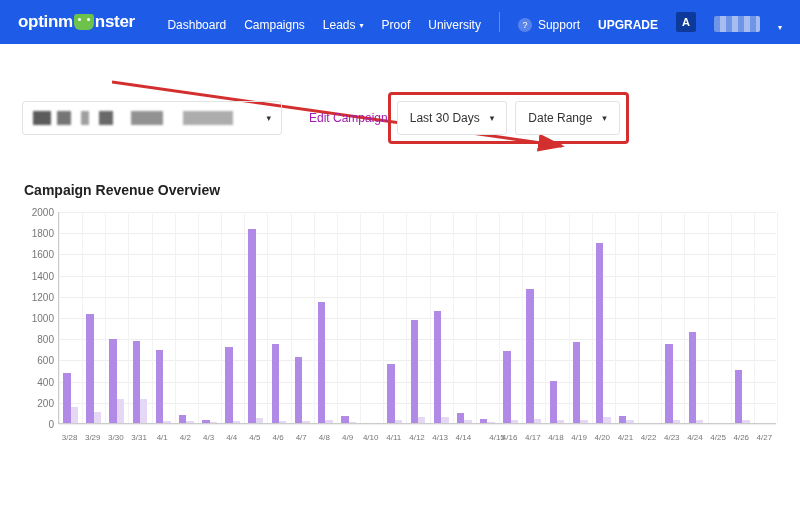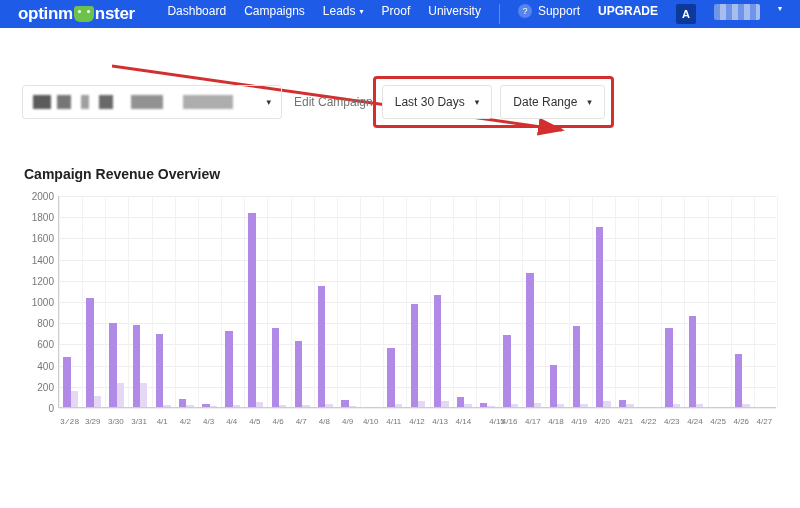--- a/index.html
+++ b/index.html
@@ -1,43 +1,43 @@
 <!DOCTYPE html>
 <html><head>
 <meta charset="utf-8">
 <style>
   * { box-sizing: border-box; margin: 0; padding: 0; }
   html, body { width: 800px; height: 508px; font-family: -apple-system, BlinkMacSystemFont, "Segoe UI", Arial, sans-serif; background: #fff; }
   
-  .topbar { background: #1e5be6; height: 28px; display: flex; align-items: center; padding: 0 18px; color: #fff; }
+  .topbar { background: #1e5be6; height: 44px; display: flex; align-items: center; padding: 0 18px; color: #fff; }
   .logo { display: flex; align-items: center; font-weight: 700; font-size: 17px; letter-spacing: -0.3px; }
   .logo .mons { display: inline-flex; align-items: center; justify-content: center; width: 20px; height: 16px; background: #6cc24a; border-radius: 3px 3px 6px 6px; margin: 0 1px; position: relative; }
   .logo .mons::before, .logo .mons::after { content: ""; position: absolute; width: 3px; height: 3px; background: #fff; border-radius: 50%; top: 4px; }
   .logo .mons::before { left: 4px; }
   .logo .mons::after { right: 4px; }
-  .nav { margin-left: auto; display: flex; align-items: flex-start; gap: 18px; font-size: 12px; }
+  .nav { margin-left: auto; display: flex; align-items: flex-end; gap: 18px; font-size: 12px; }
   .nav a { color: #fff; text-decoration: none; display: flex; align-items: center; gap: 4px; }
   .nav .caret { font-size: 8px; }
   .nav .sep { width: 1px; height: 20px; background: rgba(255,255,255,0.3); }
   .nav .q { width: 14px; height: 14px; border-radius: 50%; background: rgba(255,255,255,0.25); display: inline-flex; align-items: center; justify-content: center; font-size: 9px; margin-right: 2px;}
   .nav .av { width: 20px; height: 20px; background: #0d3a9a; display: inline-flex; align-items: center; justify-content: center; font-size: 11px; font-weight: 600; border-radius: 2px;}
   .nav .userblur { width: 46px; height: 16px; background: repeating-linear-gradient(90deg,#6f95e8 0 6px,#a7bdf0 6px 12px); border-radius: 2px; }
   
   .page { padding: 20px 22px 0 22px; position: relative; }
   .titlerow { display: flex; align-items: center; justify-content: space-between; }
   h1 { font-size: 24px; font-weight: 600; color: #222; }
   .goback { border: 1px solid #ddd; background: #fff; padding: 8px 14px; font-size: 13px; font-weight: 600; color: #333; border-radius: 3px; cursor: pointer; }
   .row2 { display: flex; align-items: center; margin-top: 28px; position: relative; }
   .campsel { width: 260px; height: 34px; border: 1px solid #e3e3e3; border-radius: 3px; display: flex; align-items: center; padding: 0 10px; font-size: 12px; color: #333; cursor: pointer; }
   .campsel .blur { flex: 1; height: 14px; background:
     linear-gradient(90deg,#333 0 18px,transparent 18px 24px,#555 24px 38px,transparent 38px 48px,#888 48px 56px,transparent 56px 66px,#444 66px 80px,transparent 80px 98px,#777 98px 130px,transparent 130px 150px,#999 150px 200px,transparent 200px);
     filter: blur(1px); opacity: 0.8;
   }
   .campsel .dd { font-size: 9px; color: #333; margin-left: 6px; }
-  .editc { color: #737373; font-size: 12px; margin-left: 12px; cursor: pointer; }
+  .editc { color: #a21caf; font-size: 12px; margin-left: 27px; cursor: pointer; }
   .viewga { color: #1e5be6; font-size: 12px; margin-left: auto; margin-right: 10px; cursor: pointer; }
   .filtergroup { display: flex; gap: 8px; padding: 6px; border: 3px solid #d32f2f; border-radius: 4px; }
   .pill { border: 1px solid #e3e3e3; background: #fff; height: 34px; display: flex; align-items: center; padding: 0 12px; font-size: 12px; color: #333; border-radius: 3px; cursor: pointer; gap: 10px; }
   .pill .dd { font-size: 9px; }
   
   .arrow { position: absolute; pointer-events: none; }
   
   .section-title { font-size: 14px; font-weight: 600; color: #222; margin: 38px 0 14px 2px; }
   .chart { position: relative; width: 760px; height: 230px; margin-left: -4px; }
   .plot { position: absolute; left: 40px; right: 2px; top: 0; bottom: 18px; border-left: 1px solid #ccc; border-bottom: 1px solid #ccc; }
@@ -226,21 +226,21 @@
       <div class="ylab" style="top: 190.8px;">200</div>
       <div class="ylab" style="top: 169.6px;">400</div>
       <div class="ylab" style="top: 148.4px;">600</div>
       <div class="ylab" style="top: 127.2px;">800</div>
       <div class="ylab" style="top: 106px;">1000</div>
       <div class="ylab" style="top: 84.8px;">1200</div>
       <div class="ylab" style="top: 63.6px;">1400</div>
       <div class="ylab" style="top: 42.4px;">1600</div>
       <div class="ylab" style="top: 21.2px;">1800</div>
       <div class="ylab" style="top: 0px;">2000</div>
-      <div class="xlab" style="left: 51.5806px; font-family: Liberation Mono, monospace;">3/28</div>
+      <div class="xlab" style="left: 51.5806px;">3/28</div>
       <div class="xlab" style="left: 74.7419px;">3/29</div>
       <div class="xlab" style="left: 97.9032px;">3/30</div>
       <div class="xlab" style="left: 121.065px;">3/31</div>
       <div class="xlab" style="left: 144.226px;">4/1</div>
       <div class="xlab" style="left: 167.387px;">4/2</div>
       <div class="xlab" style="left: 190.548px;">4/3</div>
       <div class="xlab" style="left: 213.71px;">4/4</div>
       <div class="xlab" style="left: 236.871px;">4/5</div>
       <div class="xlab" style="left: 260.032px;">4/6</div>
       <div class="xlab" style="left: 283.194px;">4/7</div>

